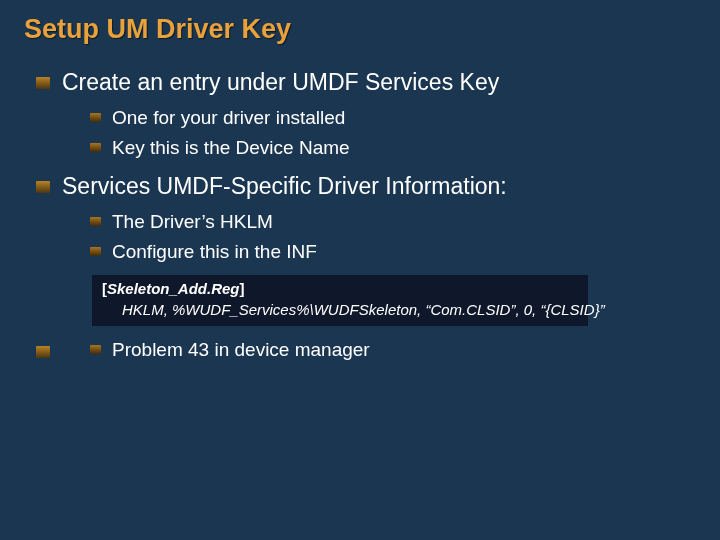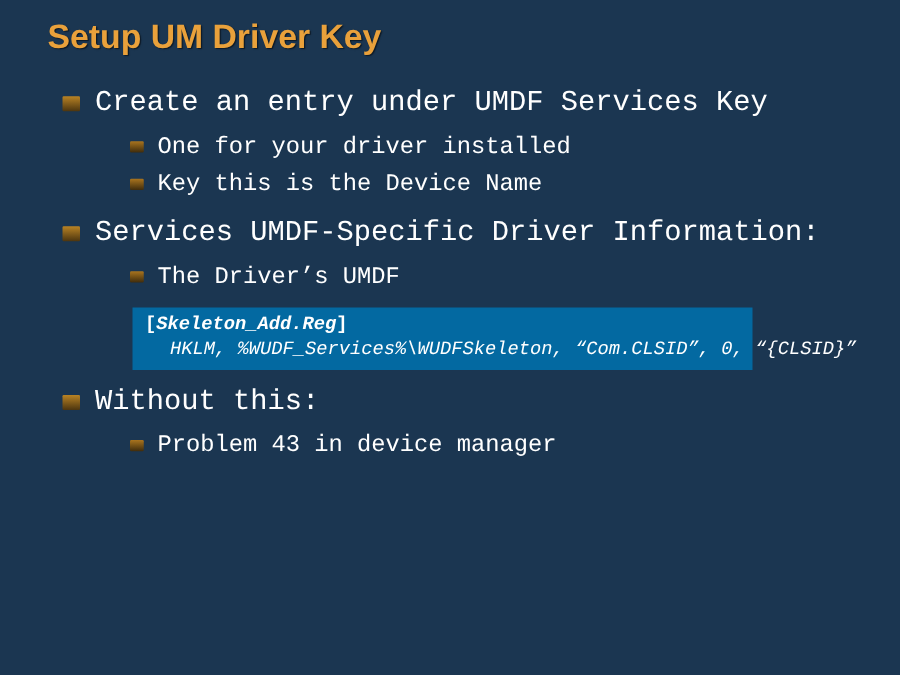--- a/index.html
+++ b/index.html
@@ -9,37 +9,36 @@
     height: 540px;
     background: #1b3651;
     font-family: Arial, Helvetica, sans-serif;
     color: #ffffff;
     overflow: hidden;
   }
   .slide {
     box-sizing: border-box;
     width: 720px;
     height: 540px;
-    padding: 14px 26px 20px 38px;
+    padding: 14px 26px 20px 24px;
   }
   .title {
     font-size: 27px;
     font-weight: bold;
     color: #e9a13b;
     text-shadow: 1px 1px 1px rgba(0,0,0,0.55);
     margin: 0 0 22px 0;
   }
   ul {
     list-style: none;
     margin: 0;
     padding: 0;
   }
   .lvl1 {
     margin: 0 0 0 12px;
-    font-family: Liberation Mono, monospace;
   }
   .lvl1 > li {
     font-size: 23px;
     line-height: 1.35;
     margin: 10px 0 6px 0;
     padding-left: 26px;
     position: relative;
   }
   .lvl1 > li::before {
     content: "";
@@ -65,21 +64,21 @@
     content: "";
     position: absolute;
     left: 0;
     top: 9px;
     width: 11px;
     height: 9px;
     background: linear-gradient(180deg, #a9741e 0%, #3f2c0c 100%);
     border-radius: 1px;
   }
   .codebox {
-    background: #0369a1;
+    background: #0f172a;
     color: #fff;
     margin: 8px 0 8px 30px;
     padding: 4px 10px 6px 10px;
     width: 496px;
     box-sizing: border-box;
   }
   .code-head {
     font-size: 15px;
     font-weight: bold;
     font-style: italic;
@@ -107,34 +106,34 @@
       <span>Create an entry under UMDF Services Key</span>
       <ul class="lvl2">
         <li>One for your driver installed</li>
         <li>Key this is the Device Name</li>
       </ul>
     </li>
 
     <li>
       <span>Services UMDF-Specific Driver Information:</span>
       <ul class="lvl2">
-        <li>The Driver’s UMDF</li>
+        <li>The Driver’s HKLM</li>
+        <li>Configure this in the INF</li>
       </ul>
 
       <div class="codebox">
         <div class="code-head">
           <span class="br-l">[</span><span>Skeleton_Add.Reg</span><span class="br-r">]</span>
         </div>
         <div class="code-line">
           <span>HKLM, </span><span>%WUDF_Services%</span><span>\WUDFSkeleton, “Com.CLSID”, 0, “{</span><span>CLSID</span><span>}”</span>
         </div>
       </div>
     </li>
 
     <li>
-      <span>Without this:</span>
       <ul class="lvl2">
         <li>Problem 43 in device manager</li>
       </ul>
     </li>
 
   </ul>
 </div>
 
 </body></html>

